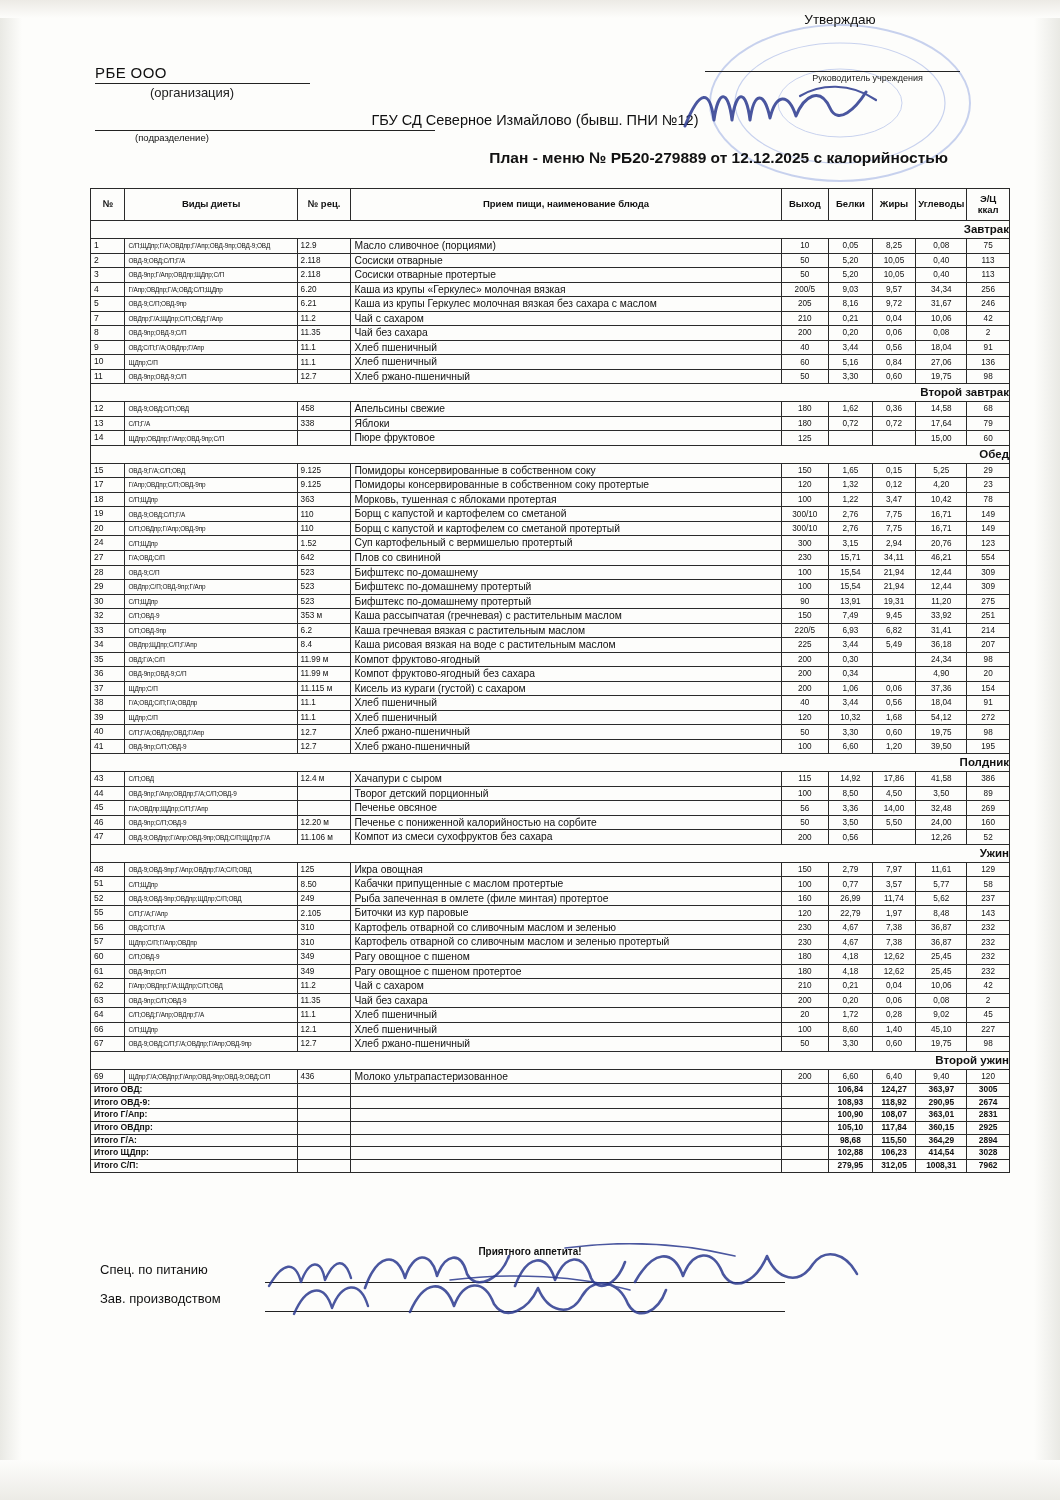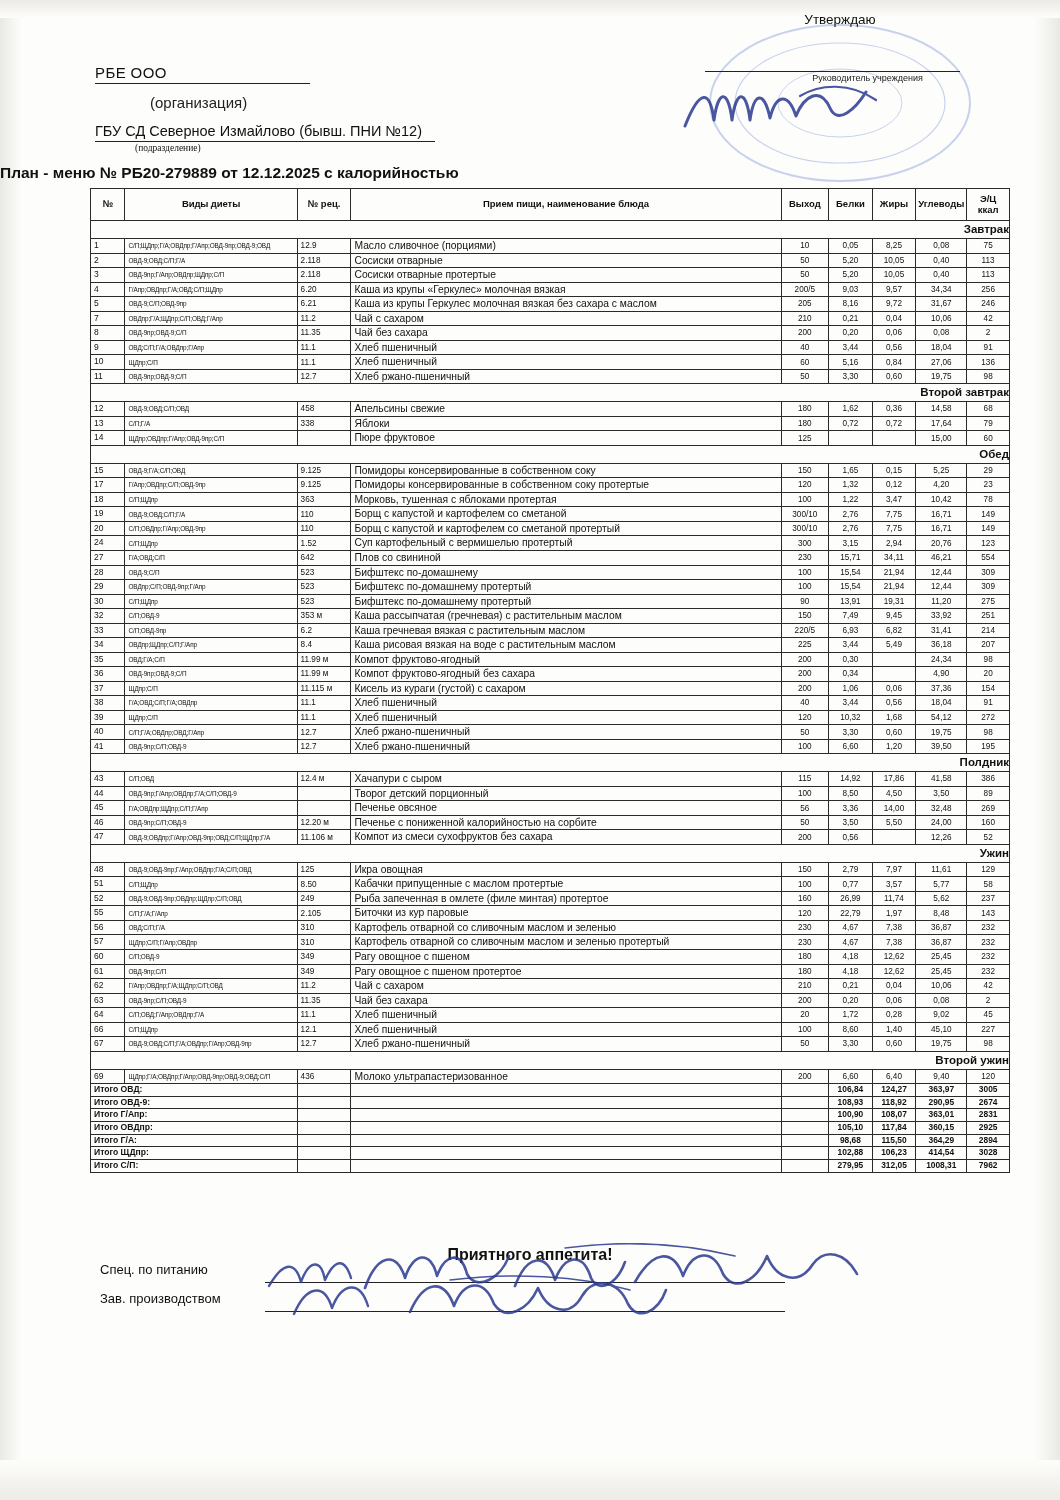--- a/index.html
+++ b/index.html
@@ -18,31 +18,31 @@
   }
   
   .scan-edge-l{position:absolute;left:0;top:0;width:22px;height:1500px;background:linear-gradient(90deg,#e9e9e4,#fdfdfb);}
   .scan-edge-r{position:absolute;right:0;top:0;width:26px;height:1500px;background:linear-gradient(270deg,#e9e9e4,#fdfdfb);}
   .scan-edge-t{position:absolute;left:0;top:0;width:1060px;height:18px;background:linear-gradient(180deg,#eceae5,#fdfdfb);}
   .scan-edge-b{position:absolute;left:0;bottom:0;width:1060px;height:40px;background:linear-gradient(0deg,#ecebe6,#fdfdfb);}
 
   .hdr{position:absolute;left:95px;top:64px;width:880px;}
   .org-line{font-size:15px;letter-spacing:.4px;}
   .org-rule{border-bottom:1px solid #222;width:215px;margin-top:2px;}
-  .org-cap{font-size:15px;color:#222;margin-left:55px;margin-top:10px;}
-  .dept-line{font-size:14.5px;margin-top:12px;}
+  .org-cap{font-size:13px;color:#222;margin-left:55px;margin-top:1px;}
+  .dept-line{font-size:14.5px;margin-top:12px;text-align:center;}
   .dept-rule{border-bottom:1px solid #222;width:340px;margin-top:2px;}
-  .dept-cap{font-size:9.5px;margin-left:40px;margin-top:1px;font-family:Liberation Serif, serif;}
+  .dept-cap{font-size:9.5px;margin-left:40px;margin-top:1px;}
 
   .approve{position:absolute;left:705px;top:12px;width:270px;text-align:center;}
   .approve-word{font-size:13.5px;}
   .approve-rule{border-bottom:1px solid #222;width:255px;margin-top:44px;}
   .approve-cap{font-size:9px;margin-top:1px;margin-left:55px;color:#222;}
 
-  .title{position:absolute;left:0;top:164px;width:948px;text-align:left;font-size:15.5px;font-weight:bold;}
+  .title{position:absolute;left:0;top:149px;width:948px;text-align:right;font-size:15.5px;font-weight:bold;}
 
   table.menu{
     position:absolute;left:90px;top:188px;
     border-collapse:collapse;
     width:920px;
     font-size:8.6px;
   }
   table.menu td,table.menu th{
     border:1px solid #2a2a2a;
     padding:1px 3px;
@@ -66,21 +66,21 @@
   thead .h-dish{font-size:11px;}
   thead .h-small{font-size:7.6px;font-weight:bold;}
 
   tr.meal td{
     text-align:right;font-weight:bold;font-size:11.5px;padding:2px 0;
   }
   tr.total td{font-size:8.4px;font-weight:bold;}
   tr.total td.c-dish{font-weight:bold;font-size:9.2px;padding-left:4px;}
   tr.total td.c-no{font-weight:bold;font-size:8.6px;}
 
-  .bon{position:absolute;left:0;top:1246px;width:1060px;text-align:center;font-size:16px;font-weight:bold;}
+  .bon{position:absolute;left:0;top:1246px;width:1060px;text-align:center;font-size:10px;font-weight:bold;}
 
   .sign1{position:absolute;left:100px;top:1262px;font-size:13px;}
   .sign2{position:absolute;left:100px;top:1291px;font-size:13px;}
   .sigrule1{position:absolute;left:265px;top:1282px;width:520px;border-bottom:1px solid #222;}
   .sigrule2{position:absolute;left:265px;top:1311px;width:520px;border-bottom:1px solid #222;}
 
   
   .ink{position:absolute;stroke:#2b3a8f;fill:none;stroke-linecap:round;stroke-linejoin:round;opacity:.85;}
   .stamp{position:absolute;left:690px;top:18px;width:300px;height:170px;opacity:.30;}
 </style>

